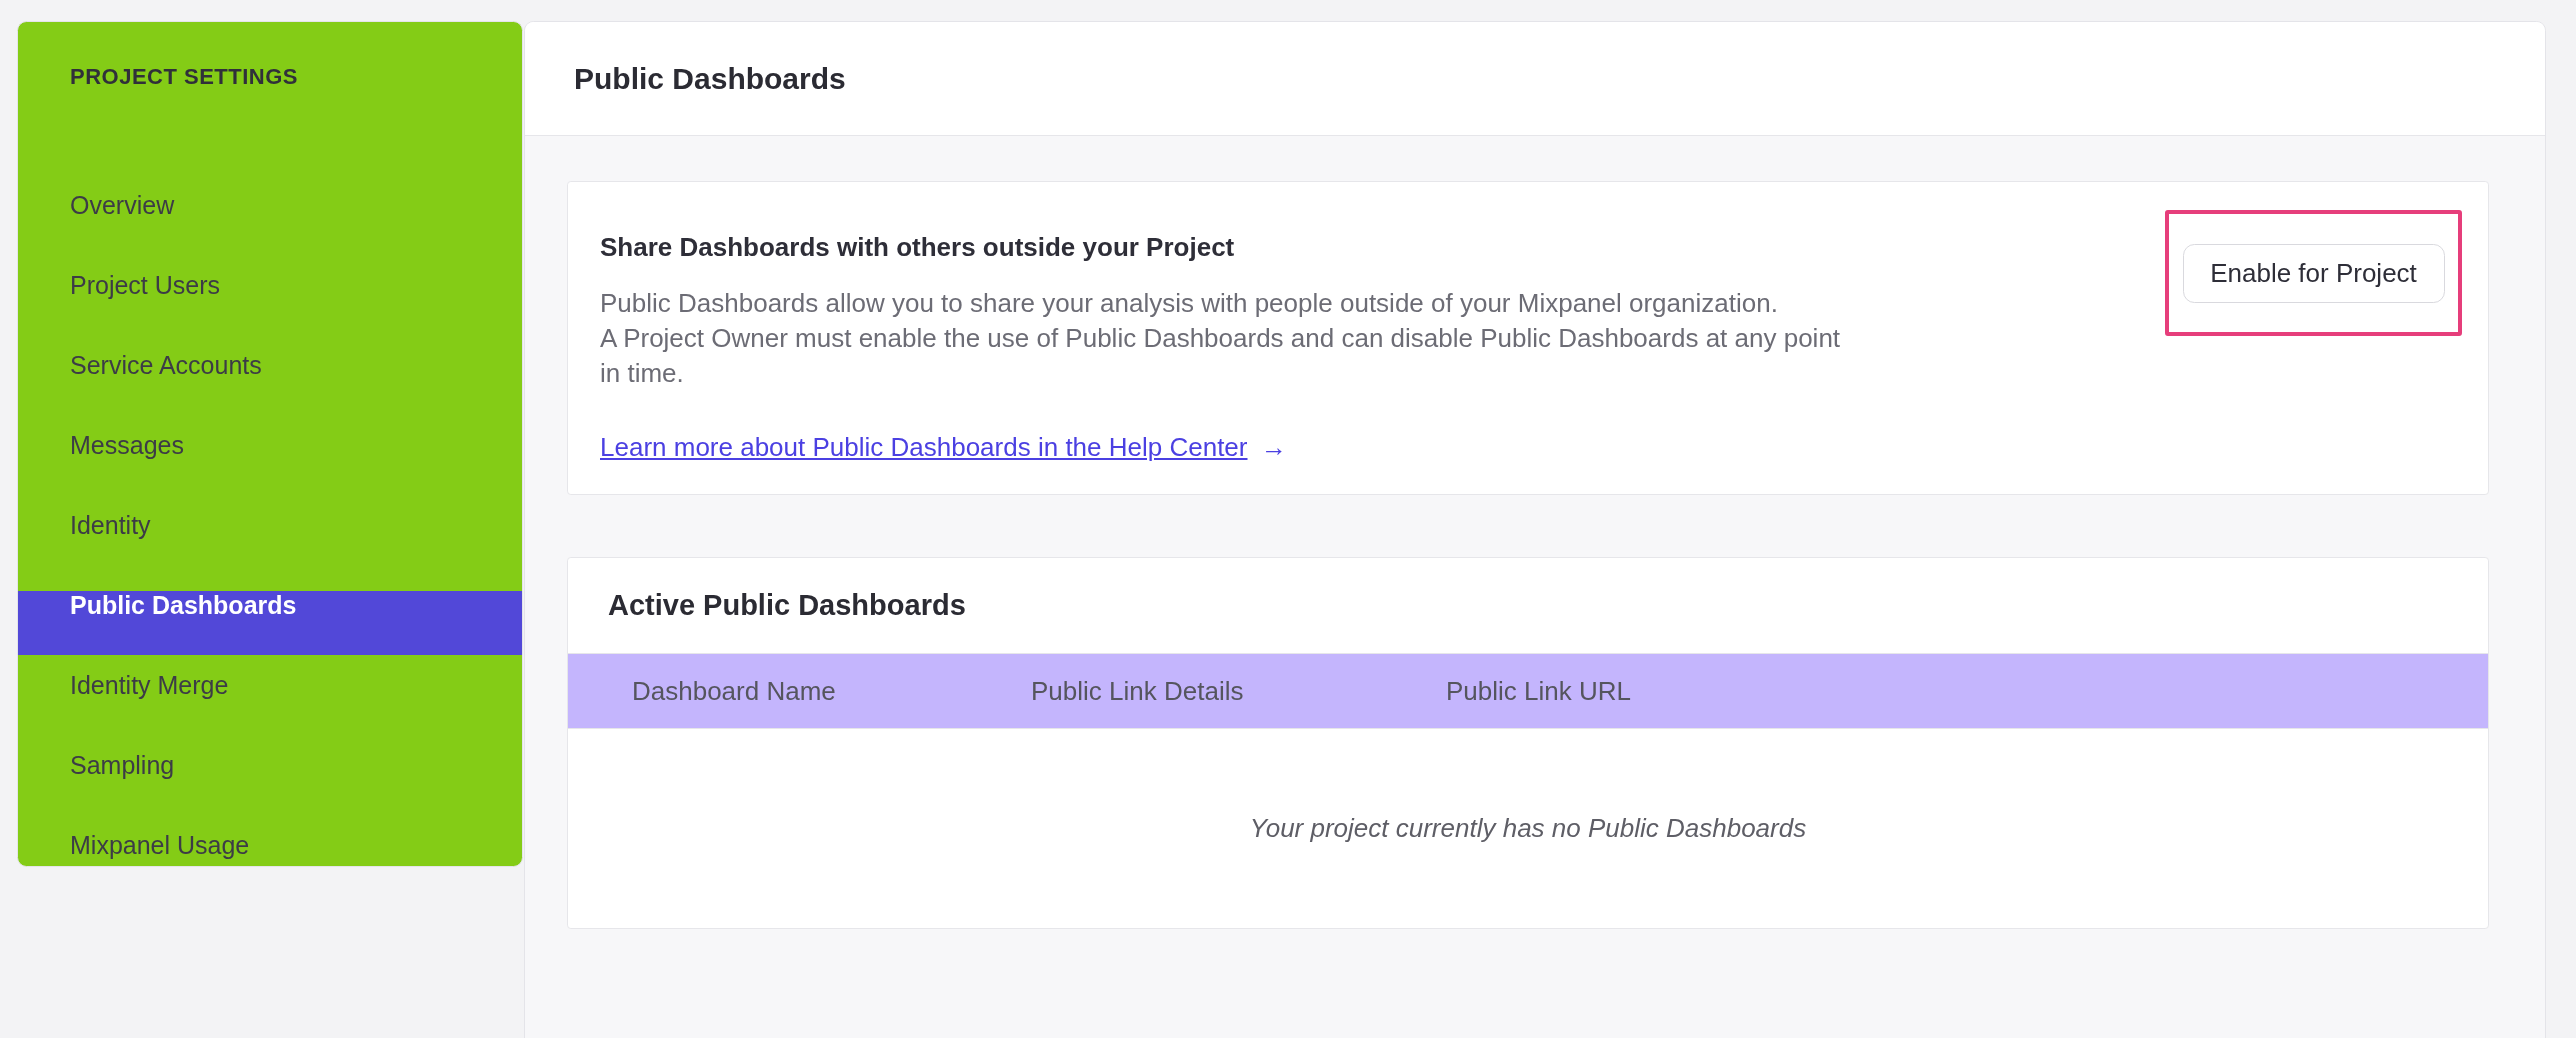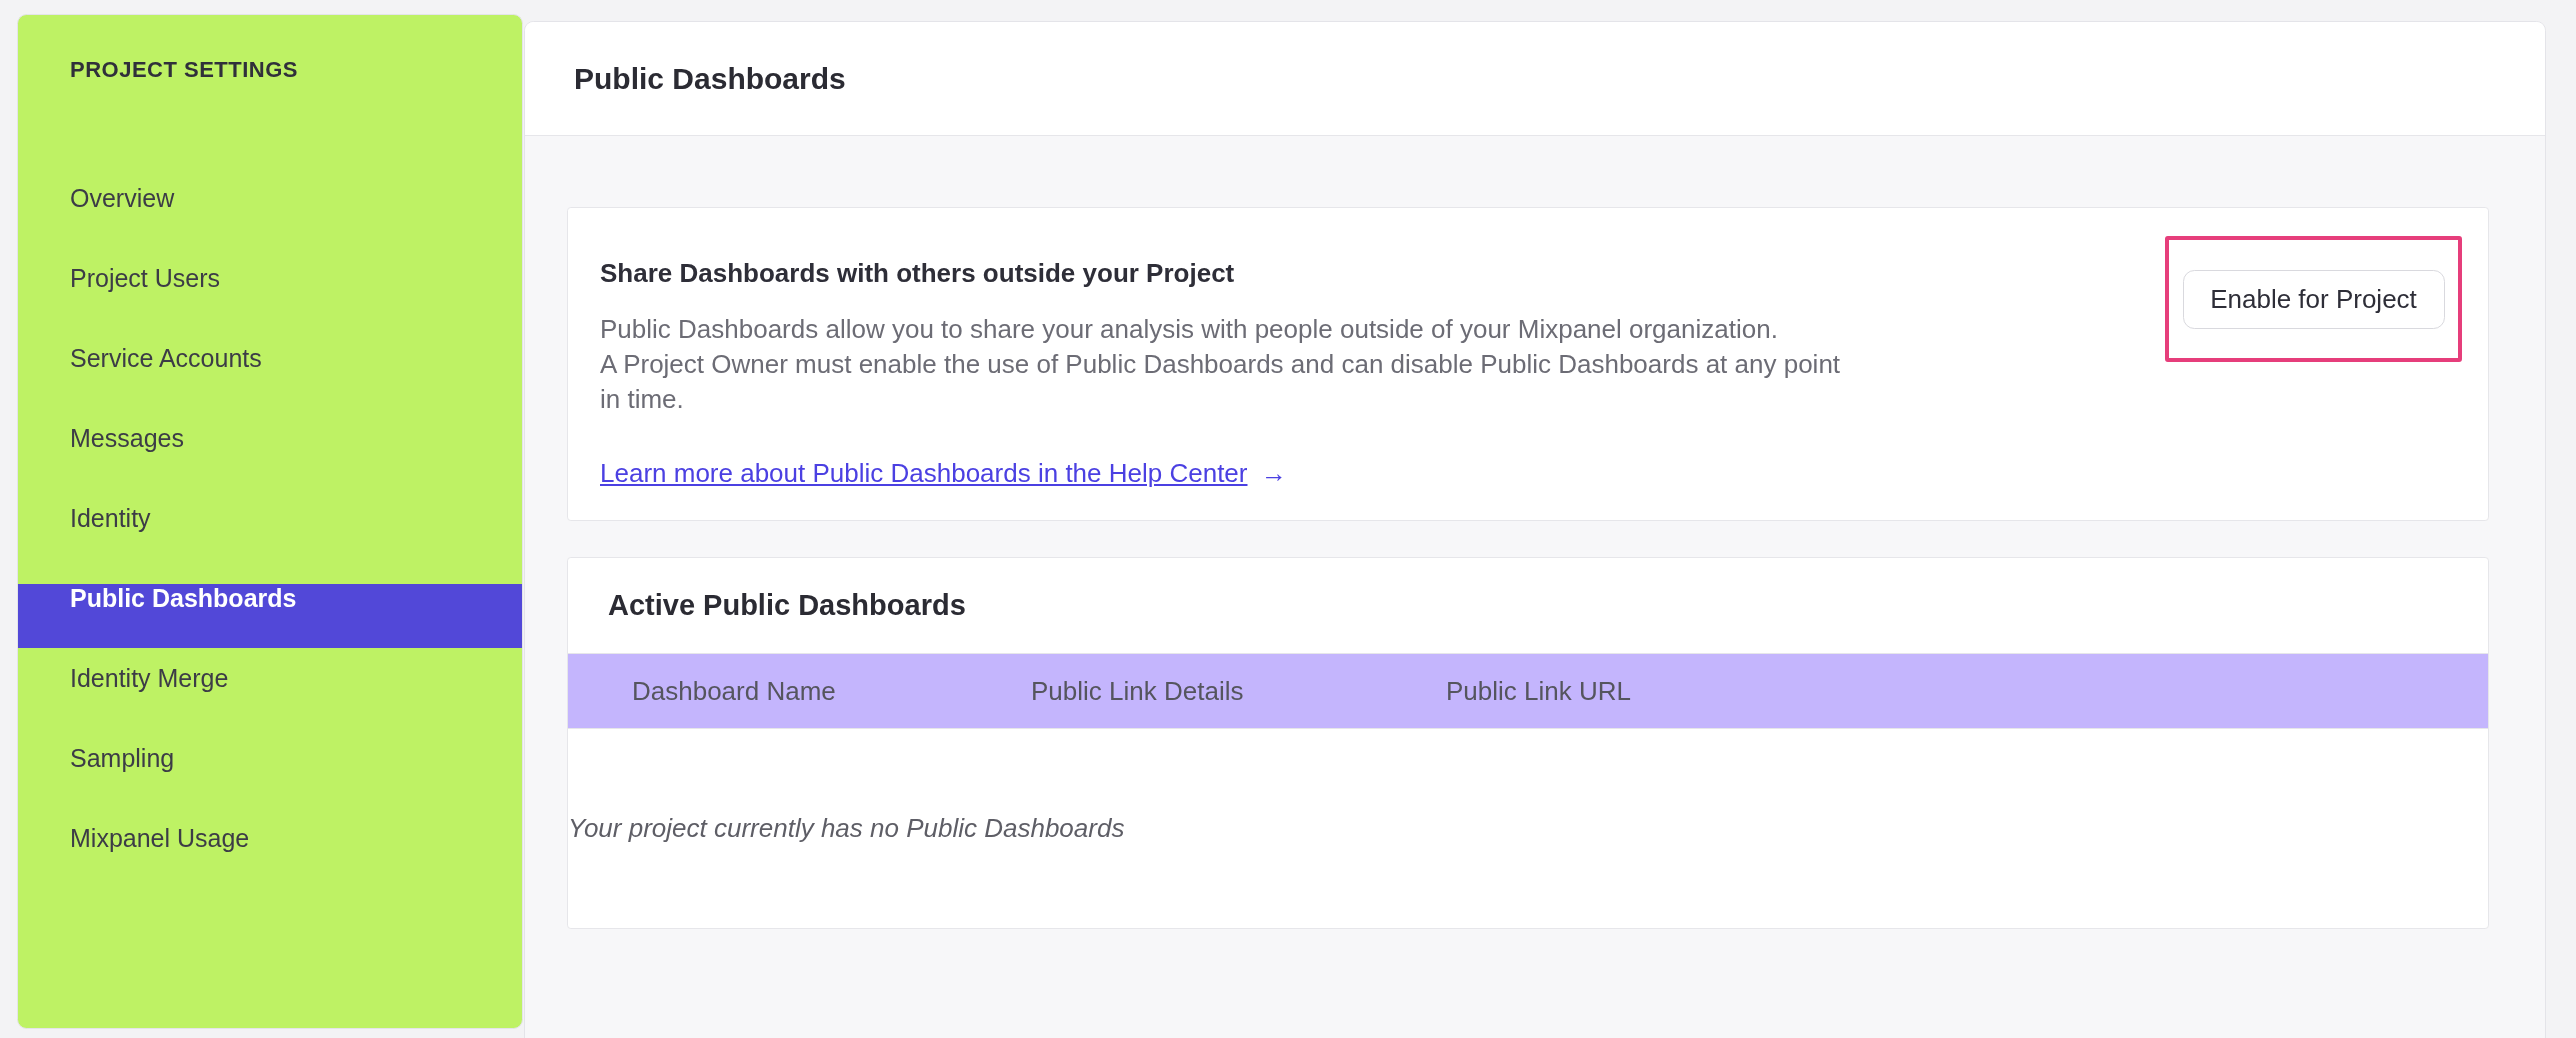--- a/index.html
+++ b/index.html
@@ -13,24 +13,24 @@
     width: 2576px;
     height: 1038px;
     overflow: hidden;
     background: #f3f3f5;
   }
 
   
   .sidebar {
     position: absolute;
     left: 17px;
-    top: 14px;
+    top: 21px;
     width: 506px;
-    height: 1015px;
-    background: #bef264;
+    height: 846px;
+    background: #84cc16;
     border: 1px solid #e4e4e9;
     border-radius: 9.5px;
     box-sizing: border-box;
   }
   .sidebar-title {
     padding: 42px 0 0 52px;
     font-size: 22px;
     font-weight: 700;
     letter-spacing: 0.5px;
     color: #30303a;
@@ -88,21 +88,21 @@
     left: 42px;
     width: 1922px;
     background: #ffffff;
     border: 1px solid #e6e6ea;
     border-radius: 3.8px;
     box-sizing: border-box;
   }
 
   
   .share-card {
-    top: 185px;        
+    top: 159px;        
     height: 314px;
   }
   .share-card-inner {
     padding: 50px 0 0 32px;
   }
   .share-heading {
     font-size: 26px;
     font-weight: 600;
     color: #2e2e38;
     margin-bottom: 23px;
@@ -186,21 +186,21 @@
     font-weight: 500;
     color: #55555e;
   }
   .th-name   { padding-left: 64px; width: 399px; }
   .th-detail { width: 415px; }
   .th-url    { }
   .empty-area {
     height: 198px;
     display: flex;
     align-items: center;
-    justify-content: flex-start;
+    justify-content: center;
   }
   .empty-text {
     font-size: 26px;
     font-style: italic;
     color: #5e5e66;
   }
 </style>
 </head>
 <body>
 

